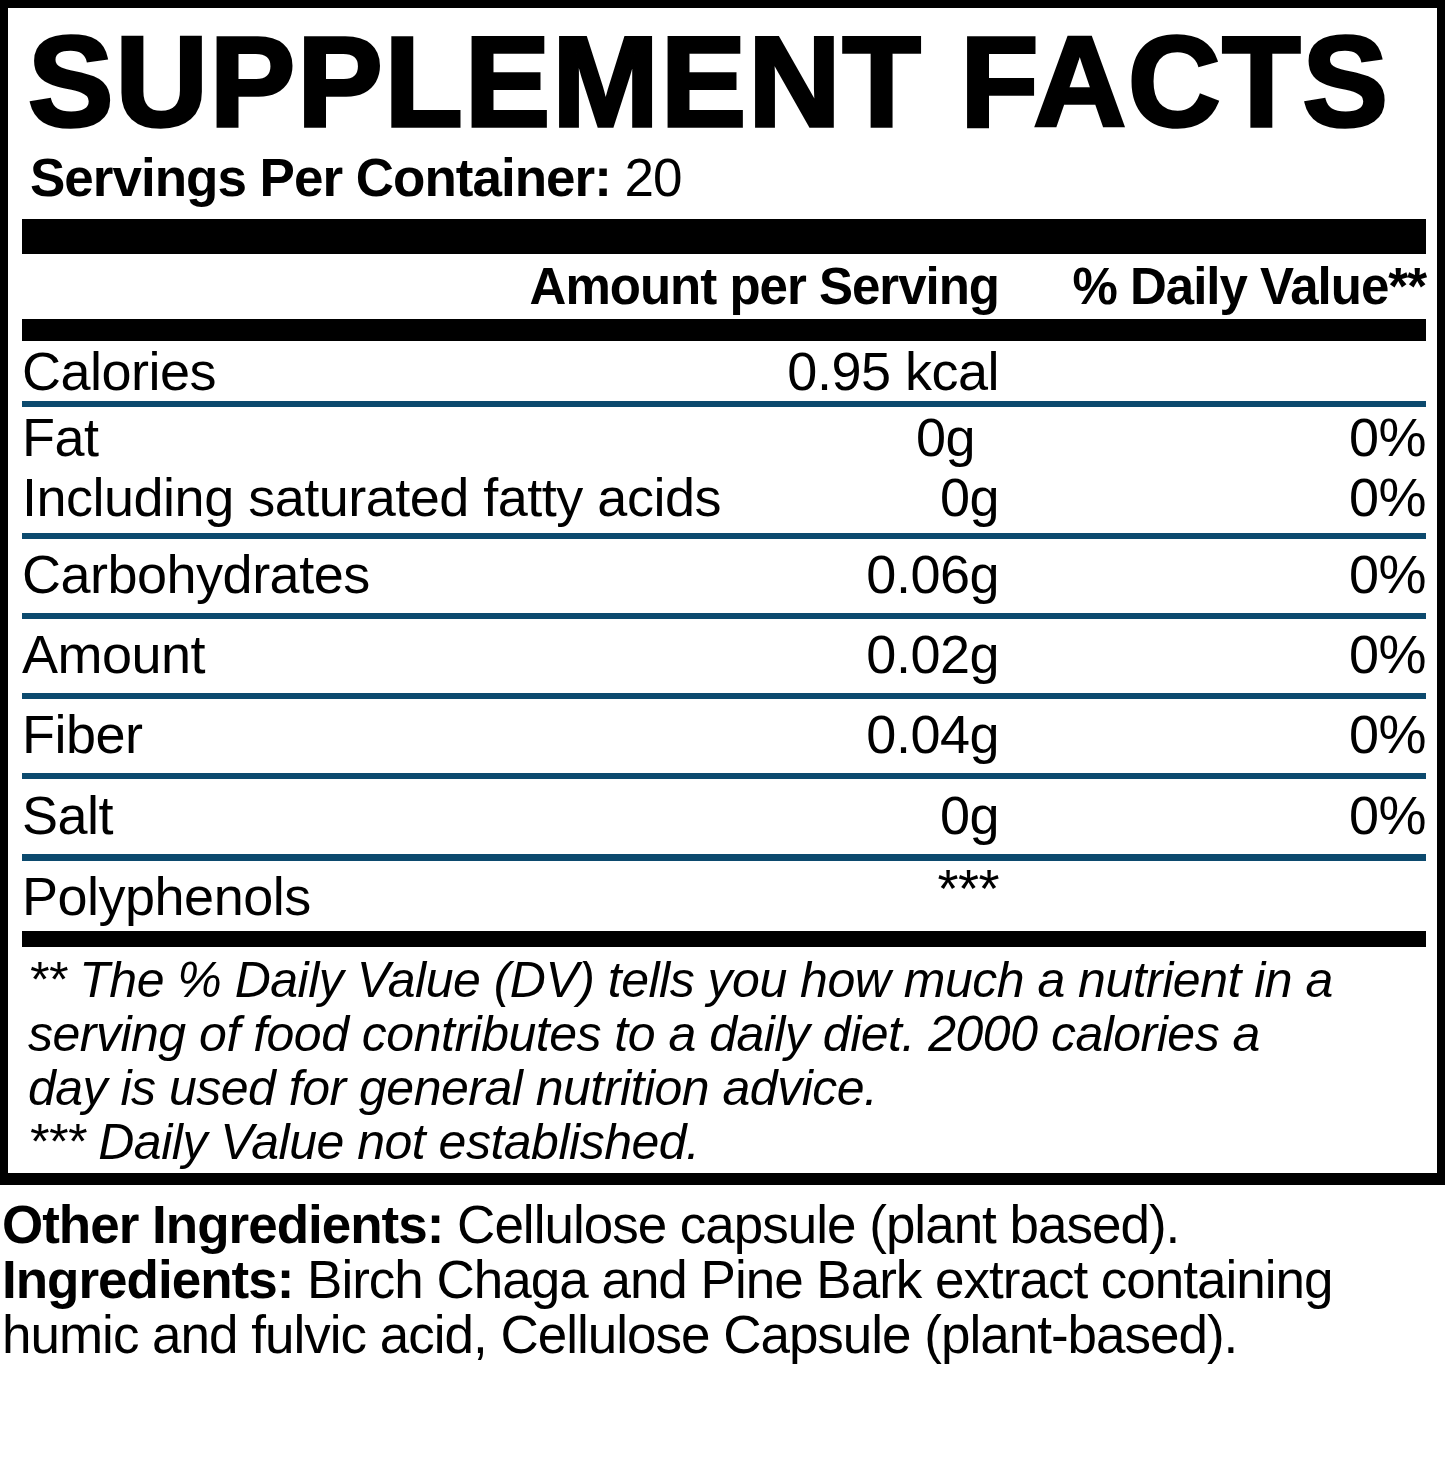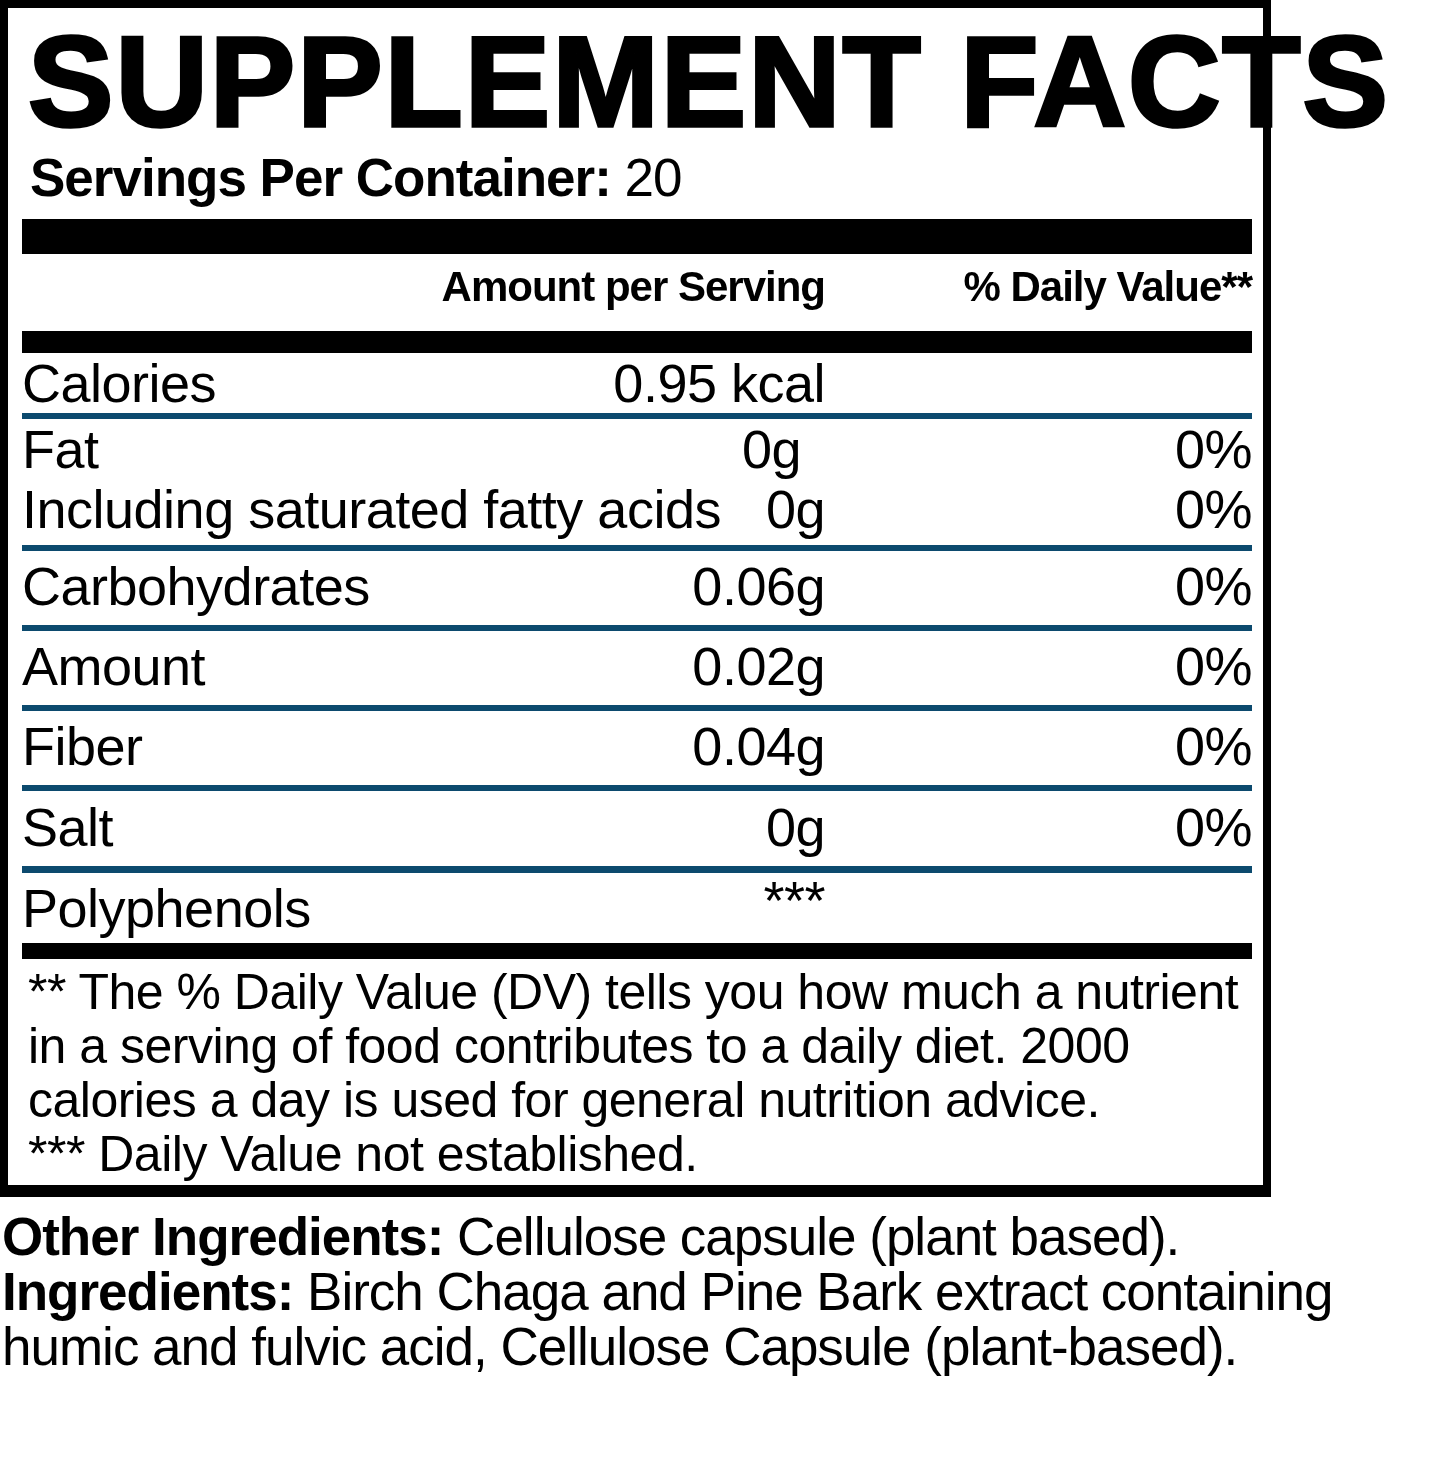--- a/index.html
+++ b/index.html
@@ -10,21 +10,21 @@
   }
   body {
     width: 1445px;
     min-height: 1479px;
     margin: 0 auto;
     overflow: hidden;
   }
 
   
   .facts-box {
-    width: 1271px;
+    width: 1445px;
     border: 8px solid #000;
     border-bottom-width: 12px;
     padding: 0 11px 0 14px;
     background: #fff;
   }
 
   .title {
     margin: 10px 0 0 6px;
     font-size: 128px;
     line-height: 1.0;
@@ -48,23 +48,23 @@
   }
   .bar-thick { height: 35px; margin-top: 14px; }
   .bar-mid   { height: 22px; }
   .bar-thin  { height: 16px; }
 
   .hdr {
     display: grid;
     grid-template-columns: 1fr 427px;
     align-items: baseline;
     font-weight: bold;
-    font-size: 42px;
+    font-size: 51px;
     line-height: 48px;
-    padding: 9px 0 20px;
+    padding: 9px 0 8px;
     letter-spacing: -1px;
   }
   .hdr .amount-hdr { text-align: right; }
   .hdr .dv-hdr { text-align: right; }
 
   
   .row {
     display: grid;
     grid-template-columns: 1fr auto 427px;
     align-items: baseline;
@@ -83,20 +83,21 @@
   .r-salt { border-bottom-width: 7px; padding: 6px 0 9px; }
   .r-poly { border-bottom: none; padding: 5px 0 5px; }
   .r-poly .pct { align-self: start; line-height: 44px; }
 
   
   .footnote {
     font-size: 50px;
     line-height: 54px;
     letter-spacing: -0.5px;
     padding: 6px 0 4px 6px;
+    font-style: italic;
   }
   .footnote .dv-note { max-width: 1320px; }
 
   
   .ingredients {
     margin: 12px 2px 0 2px;
     font-size: 53px;
     line-height: 55px;
     letter-spacing: -1px;
   }

